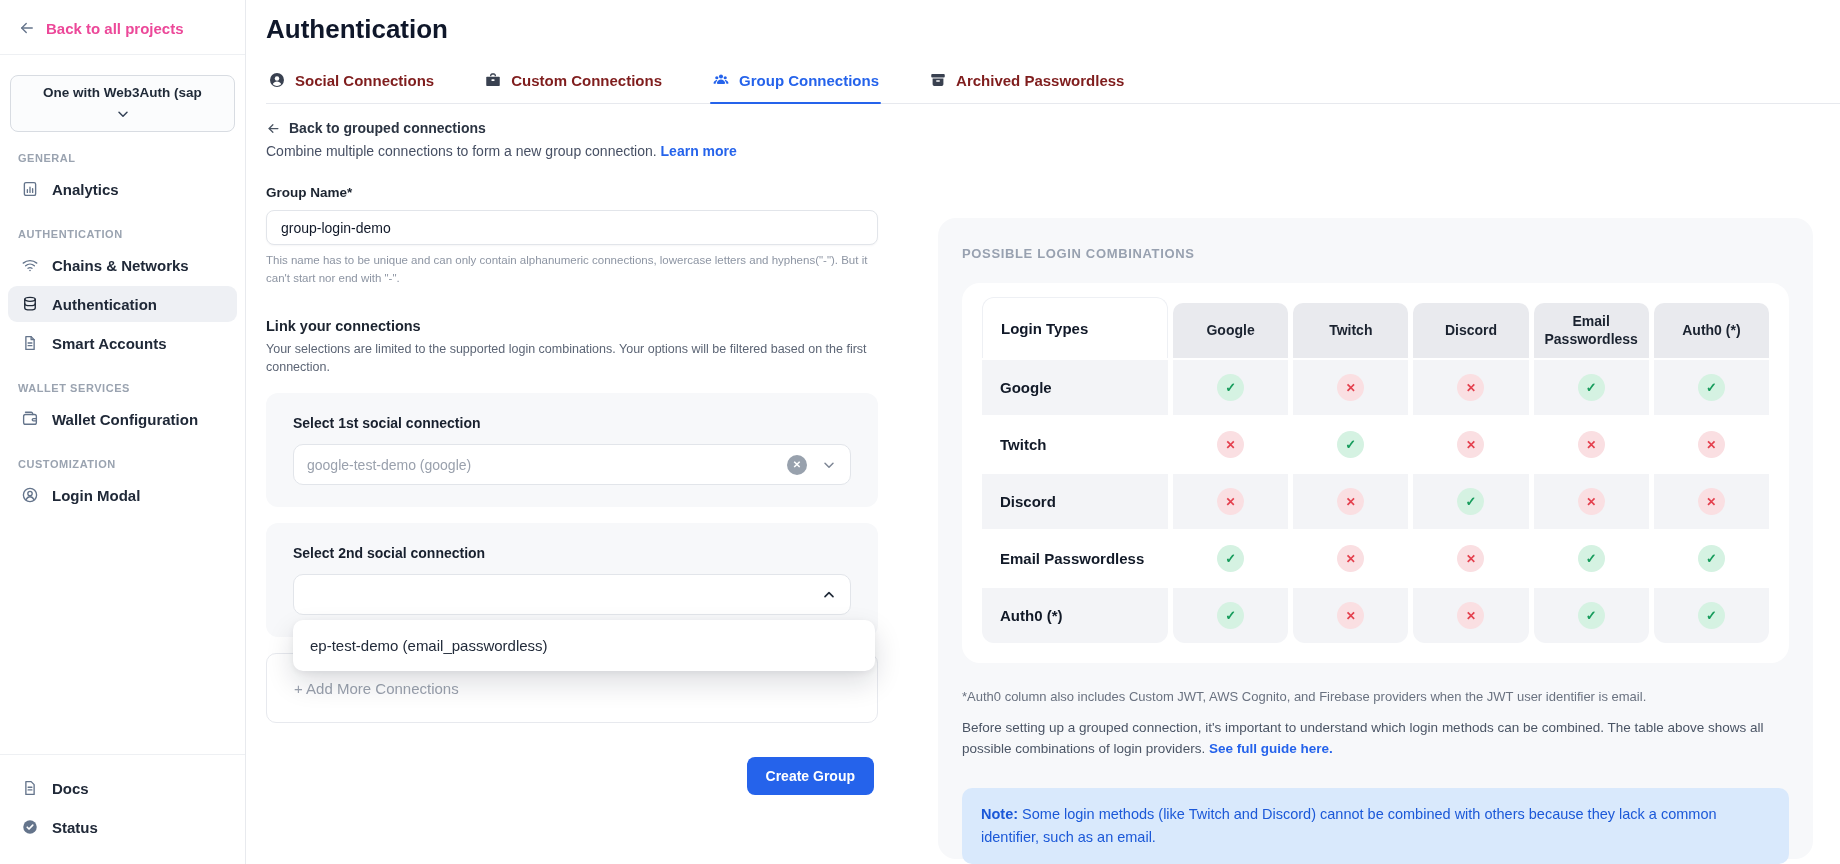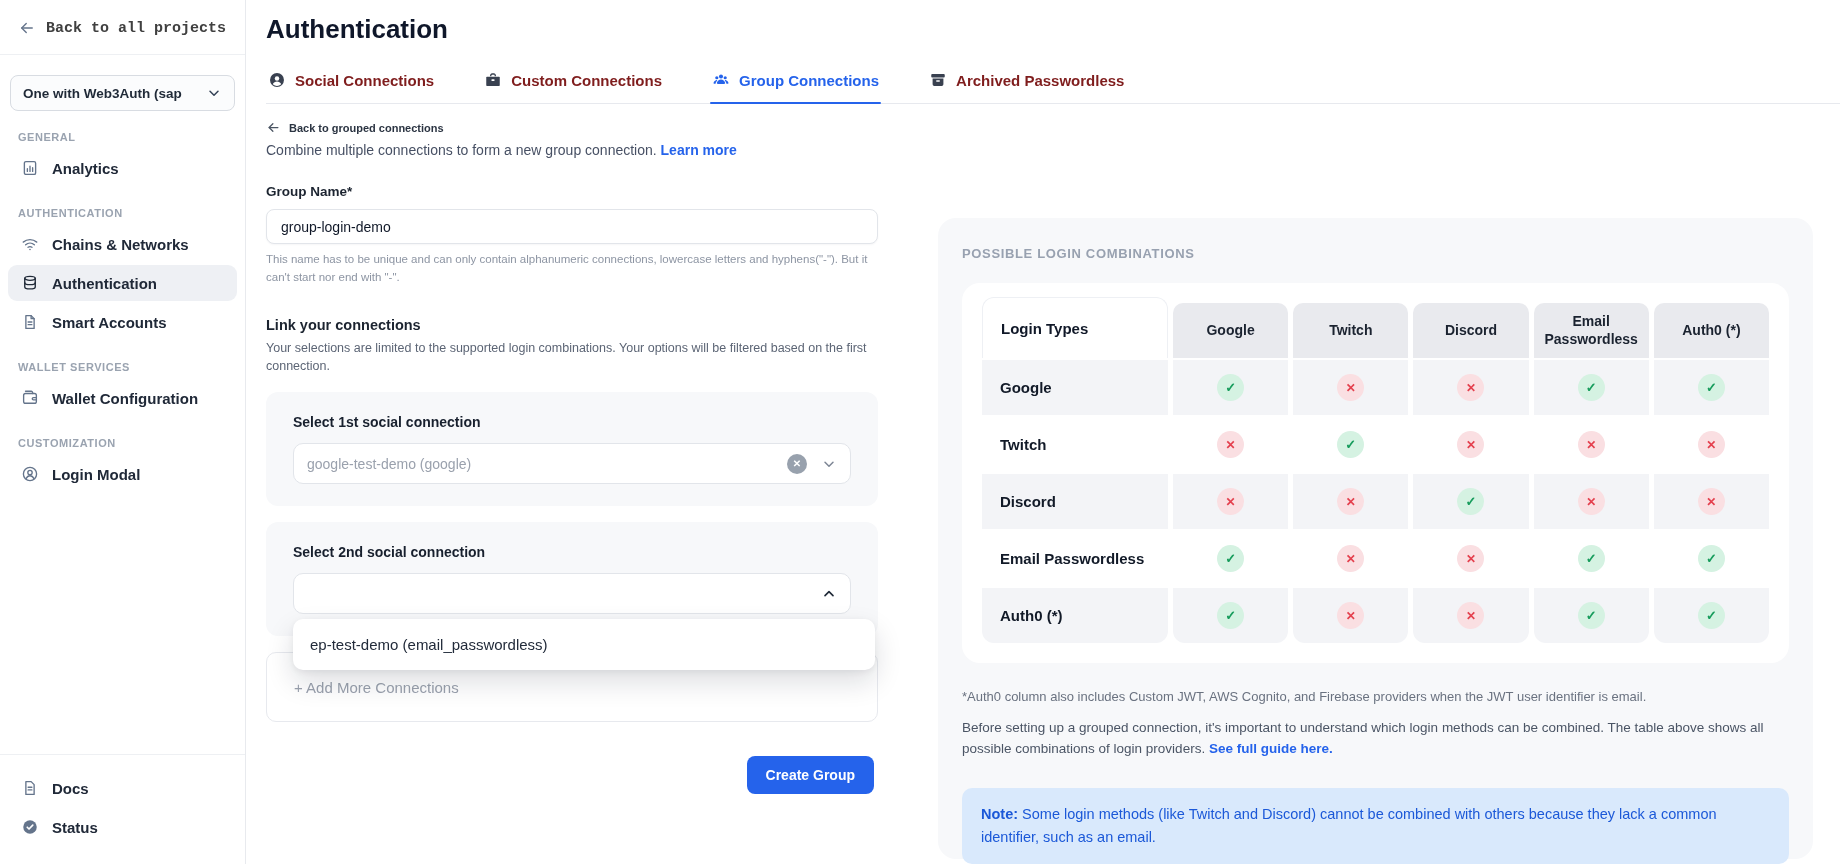--- a/index.html
+++ b/index.html
@@ -4,44 +4,44 @@
 <style>
   * { box-sizing: border-box; }
   html,body { margin:0; padding:0; }
   body {
     width:1840px; height:864px; overflow:hidden;
     font-family:"Liberation Sans", sans-serif;
     background:#fff; color:#101828; display:flex;
   }
   
   .sidebar { width:246px; min-width:246px; border-right:1px solid #e8eaee; display:flex; flex-direction:column; background:#fff; }
-  .back-row { display:flex; align-items:center; gap:10px; padding:19px 18px 17px; font-size:15px; font-weight:700; color:#404040; border-bottom:1px solid #eef0f3; cursor:pointer;font-family:Liberation Mono, monospace; }
+  .back-row { display:flex; align-items:center; gap:10px; padding:19px 18px 17px; font-size:15px; font-weight:700; color:#ec4899; border-bottom:1px solid #eef0f3; cursor:pointer; }
   .back-row .ico { color:#64748b; display:flex; }
-  .project-select { margin:20px 10px 2px; border:1px solid #d8dce2; border-radius:8px; padding:9px 12px; display:flex; align-items:center; gap:6px; font-size:13.5px; font-weight:600; color:#1f2937; background:#fbfcfd; cursor:pointer; }
+  .project-select { margin:20px 10px 2px; border:1px solid #d8dce2; border-radius:8px; padding:9px 12px; display:flex; align-items:center; gap:6px; font-size:13.5px; font-weight:600; color:#1f2937; background:#fbfcfd; cursor:pointer;flex-direction:column; }
   .project-select .txt { flex:1; white-space:nowrap; overflow:hidden; }
   .project-select .chev { color:#334155; }
   .section-label { padding:18px 18px 4px; font-size:11px; font-weight:700; color:#9aa3b0; letter-spacing:.05em; }
   .nav-item { display:flex; align-items:center; gap:13px; margin:3px 8px; padding:9px 13px; border-radius:9px; font-size:15px; font-weight:600; color:#202938; cursor:pointer; }
   .nav-item .nav-icon { color:#64748b; display:flex; }
   .nav-item.active { background:#eef0f4; }
   .nav-item.active .nav-icon { color:#1f2937; }
   .sidebar-footer { margin-top:auto; border-top:1px solid #eef0f3; padding:12px 8px 16px; }
   .sidebar-footer .nav-item { margin:3px 0; }
   
   .main { flex:1; display:flex; flex-direction:column; padding-left:20px; min-width:0; }
   .page-title { font-size:26px; font-weight:700; color:#0f172a; margin:14px 0 0; }
   .tabbar { display:flex; gap:46px; margin-top:24px; border-bottom:1px solid #e7e9ee; }
   .tab { display:flex; align-items:center; gap:9px; padding:2px 2px 14px; font-size:15px; font-weight:600; color:#7f1d1d; cursor:pointer; position:relative; }
   .tab .tab-icon { display:flex; color:#394150; }
   .tab.active { color:#2563eb; }
   .tab.active .tab-icon { color:#2563eb; }
   .tab.active::after { content:""; position:absolute; left:0; right:0; bottom:-1px; height:2.5px; background:#2563eb; border-radius:2px; }
   .content-row { display:flex; flex:1; min-height:0; }
   .form-col { width:612px; min-width:612px; }
-  .back-link { display:flex; align-items:center; gap:8px; margin-top:16px; font-size:11px; font-weight:600; color:#2b3442; cursor:pointer; }
+  .back-link { display:flex; align-items:center; gap:8px; margin-top:16px; font-size:14px; font-weight:600; color:#2b3442; cursor:pointer; }
   .back-link .ico { color:#4b5563; display:flex; }
   .section-heading { font-size:20px; font-weight:700; color:#101828; margin-top:20px; }
   .section-sub { font-size:14px; color:#475064; margin-top:7px; }
   .link { color:#2563eb; font-weight:600; cursor:pointer; }
   .field-label { font-size:13.5px; font-weight:700; color:#1c2430; margin-top:26px; }
   .text-input { margin-top:10px; width:100%; height:35px; border:1px solid #e2e5ea; border-radius:8px; padding:0 14px; font-size:14px; color:#101828; font-family:inherit; background:#fff; box-shadow:0 1px 2px rgba(16,24,40,.04); outline:none; }
   .helper { font-size:11.5px; color:#8d95a3; line-height:1.55; margin-top:7px; }
   .sub-title { font-size:14.5px; font-weight:700; color:#1c2430; margin-top:30px; }
   .sub-desc { font-size:12.5px; color:#5c6575; line-height:1.5; margin-top:6px; }
   .select-card { background:#f7f8fa; border-radius:12px; padding:22px 27px; margin-top:16px; }

